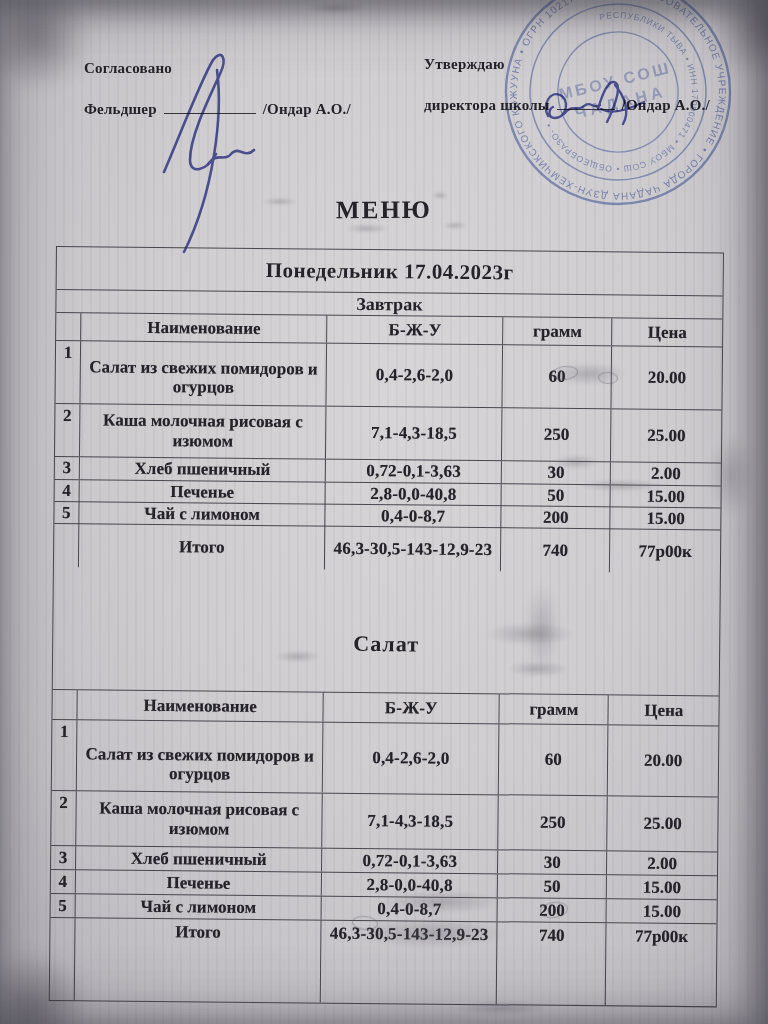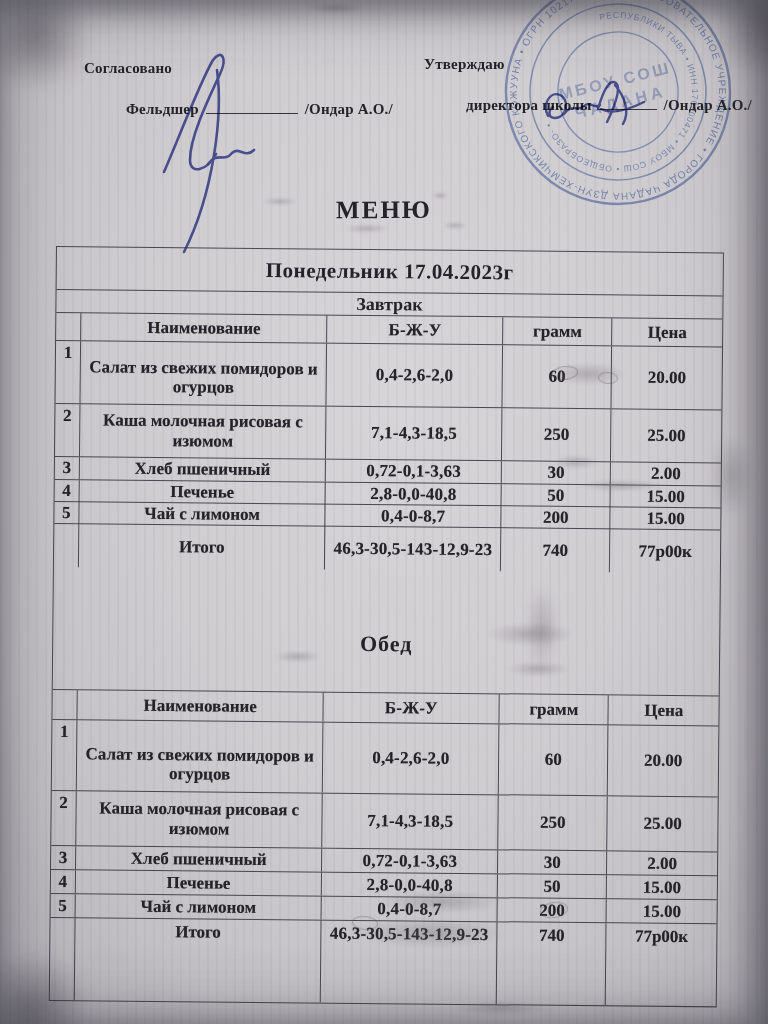--- a/index.html
+++ b/index.html
@@ -21,21 +21,21 @@
     box-shadow: inset 0 0 70px rgba(52,50,60,0.45), inset -18px 0 30px rgba(52,50,60,0.35), inset 0 14px 22px rgba(52,50,60,0.28);
   }
   .corner{position:absolute; pointer-events:none; filter:blur(8px); background:radial-gradient(closest-side, rgba(55,52,62,0.5), rgba(55,52,62,0) 75%);}
   .smudge{position:absolute; pointer-events:none; filter:blur(1.2px);
     background:radial-gradient(closest-side, rgba(100,97,106,0.32), rgba(100,97,106,0) 72%);}
   .ringmark{position:absolute; border:1.4px solid rgba(85,82,94,0.38); border-radius:50%; filter:blur(0.4px);}
 
   
   .hdr{position:absolute; font-weight:bold; font-size:15px; letter-spacing:0.2px;}
   .sig-line{display:inline-block; border-bottom:1.7px solid rgba(35,35,42,0.9); height:0.95em; margin:0 3px;}
-  .hdr-row{margin-top:22px; white-space:nowrap;margin-left:42px;}
+  .hdr-row{margin-top:22px; white-space:nowrap;}
 
   .title{
     position:absolute; left:0; top:196px; width:768px; text-align:center;
     font-weight:bold; font-size:25px; letter-spacing:2px;
     transform:rotate(-0.4deg);
   }
 
   
   .menu-box{
     position:absolute; left:56px; top:246px; width:666px;
@@ -189,21 +189,21 @@
       <div class="trow b-tot">
         <div class="cell c-num"></div>
         <div class="cell c-name">Итого</div>
         <div class="cell c-bju">46,3-30,5-143-12,9-23</div>
         <div class="cell c-gram">740</div>
         <div class="cell c-price">77р00к</div>
       </div>
     </div>
 
     <div class="gap-row">
-      <div class="obed">Обед</div>
+      <div class="obed">Салат</div>
     </div>
 
     <div>
       <div class="trow thead l-h">
         <div class="cell c-num"></div>
         <div class="cell c-name">Наименование</div>
         <div class="cell c-bju">Б-Ж-У</div>
         <div class="cell c-gram">грамм</div>
         <div class="cell c-price">Цена</div>
       </div>

